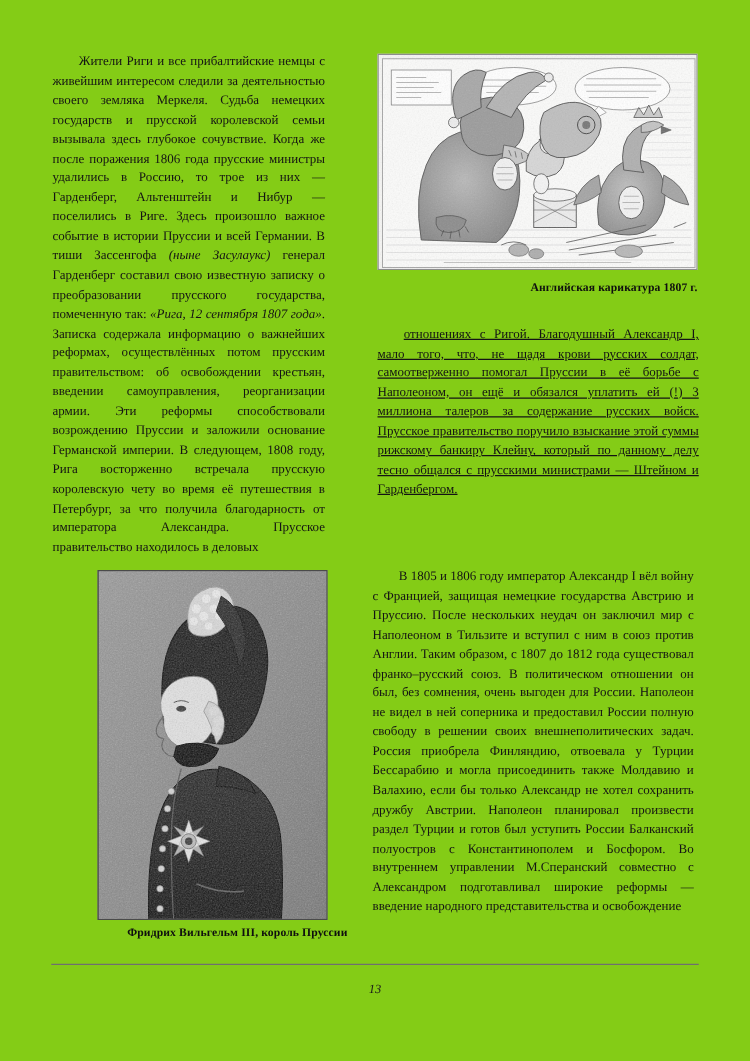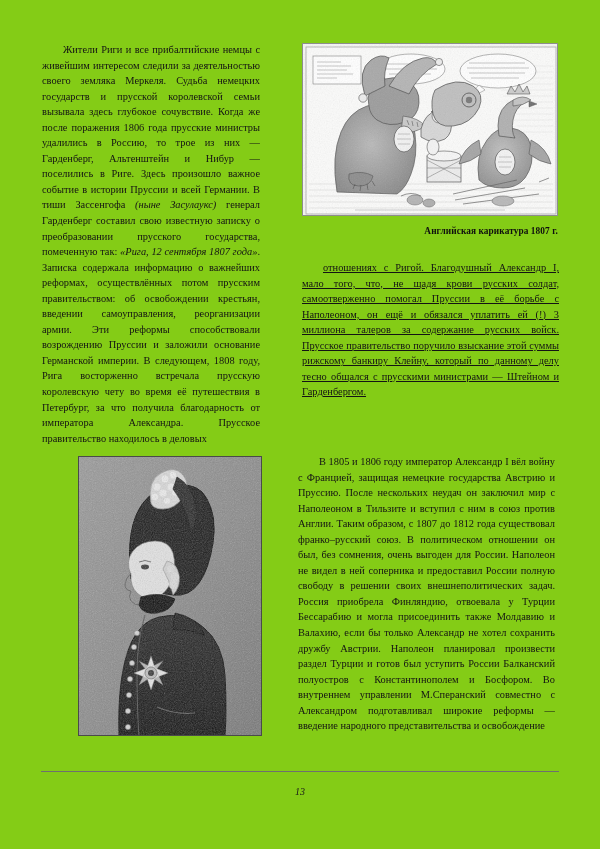--- a/index.html
+++ b/index.html
@@ -413,17 +413,18 @@
           </g>
         </g>
 
         <path d="M78 250 q18 8 38 6" fill="none" stroke="#8e8e8e" stroke-width="1.2" opacity="0.6"></path>
 
         <rect x="0" y="0" width="184" height="280" filter="url(#pgrain)" opacity="0.65" fill="#ffffff"></rect>
       </svg>
     </div>
   </div>
 
+  <div class="caption cap-portrait">Фридрих Вильгельм III, король Пруссии</div>
 
   <div class="footer-rule"></div>
   <div class="page-number">13</div>
 
 </div>
 
 </body></html>

